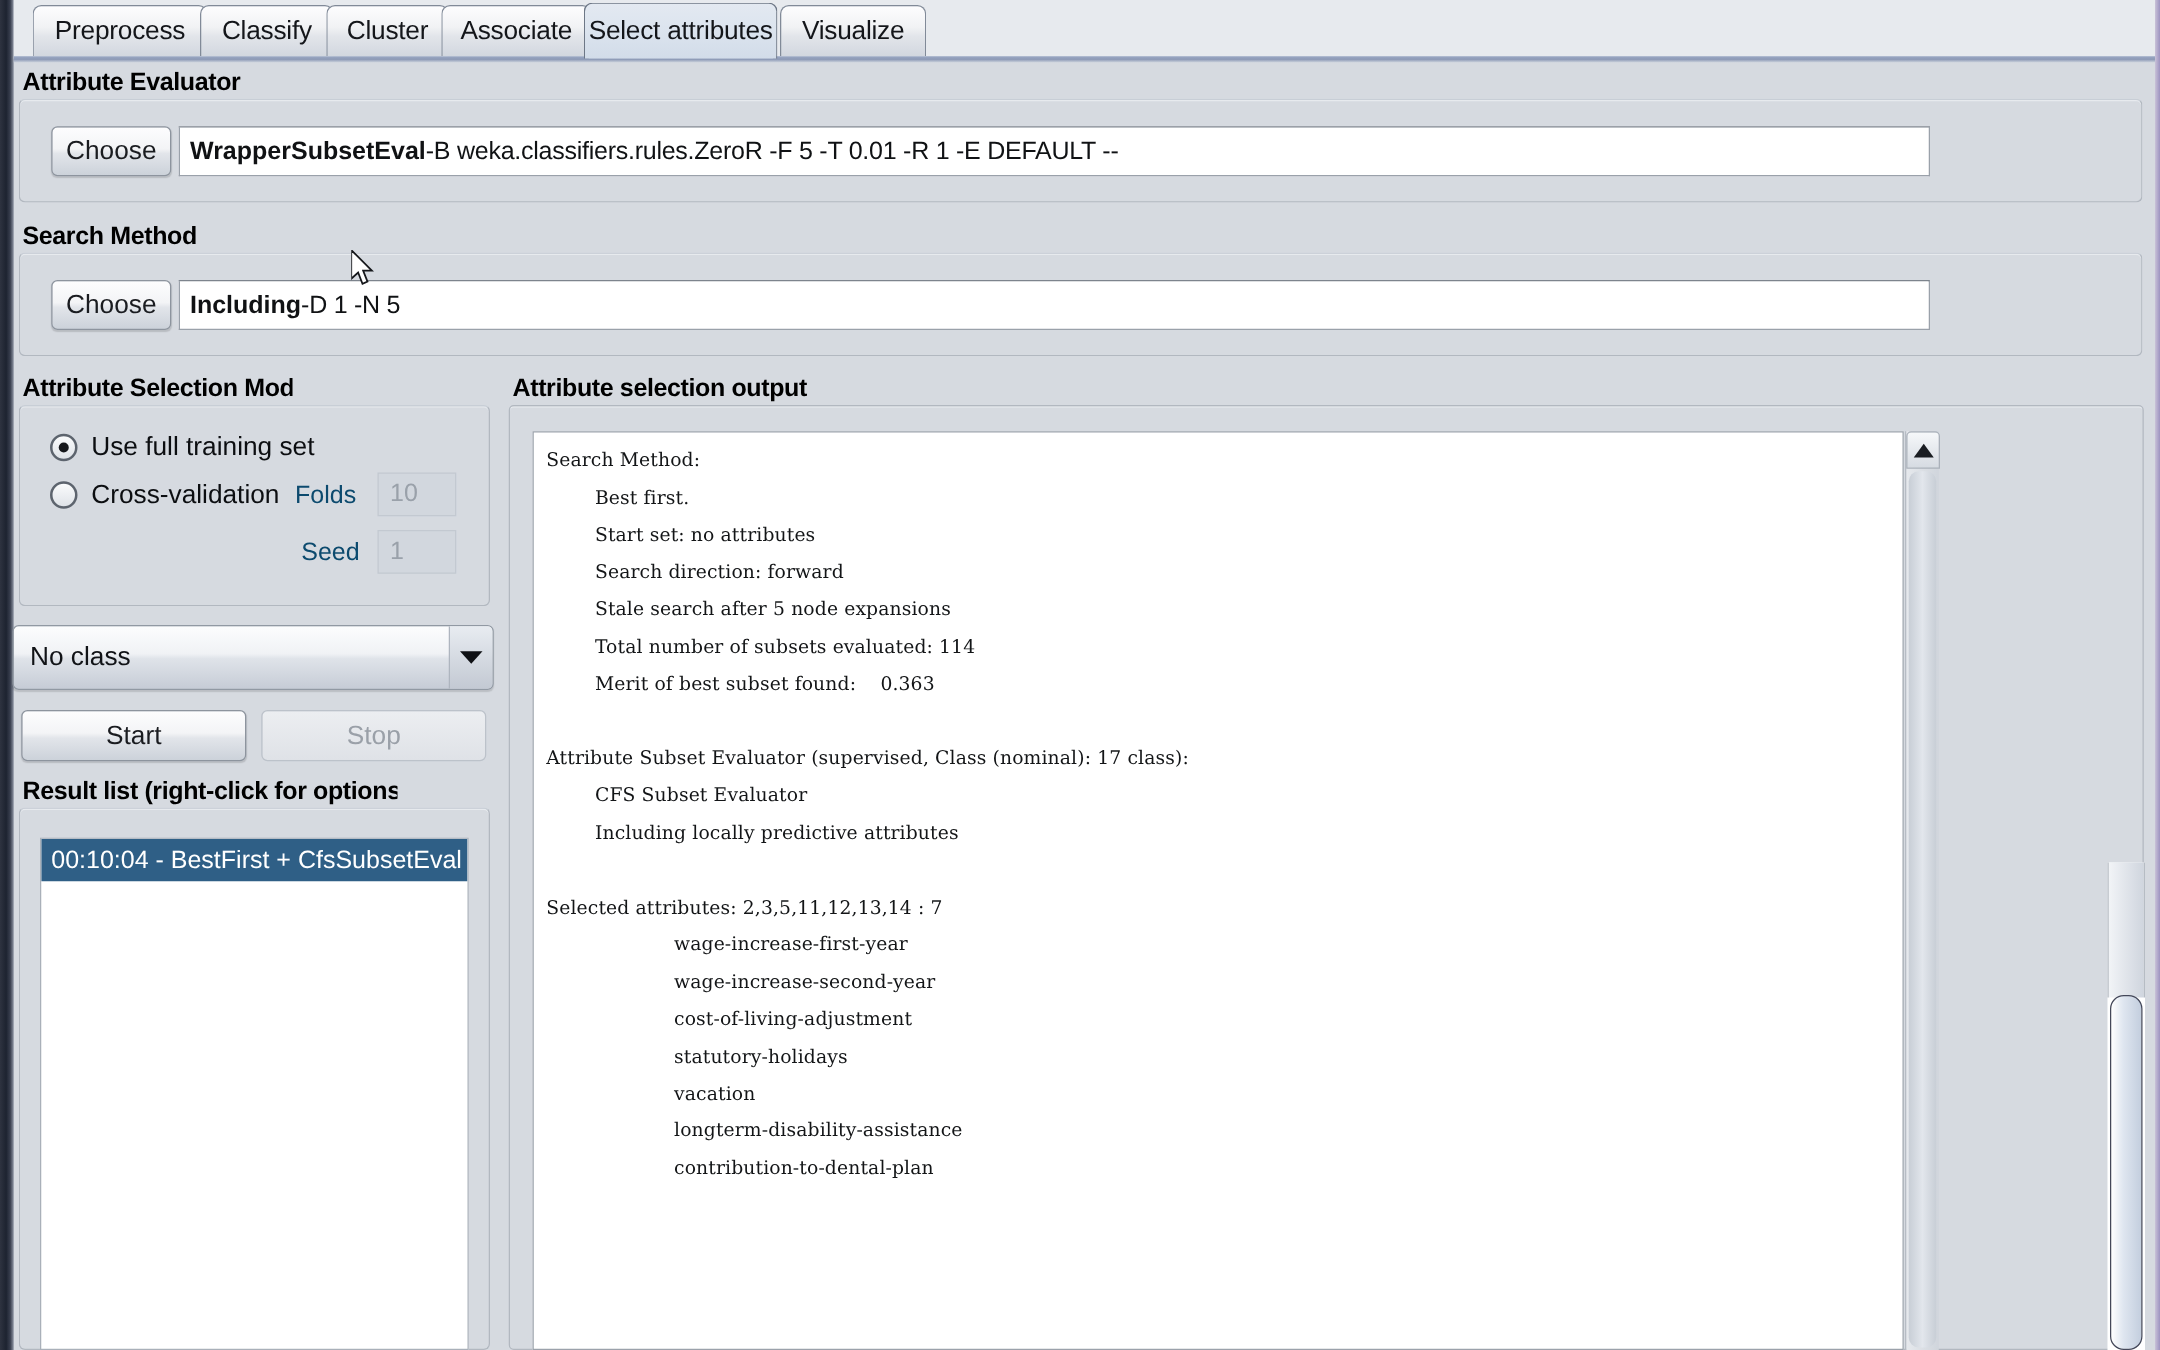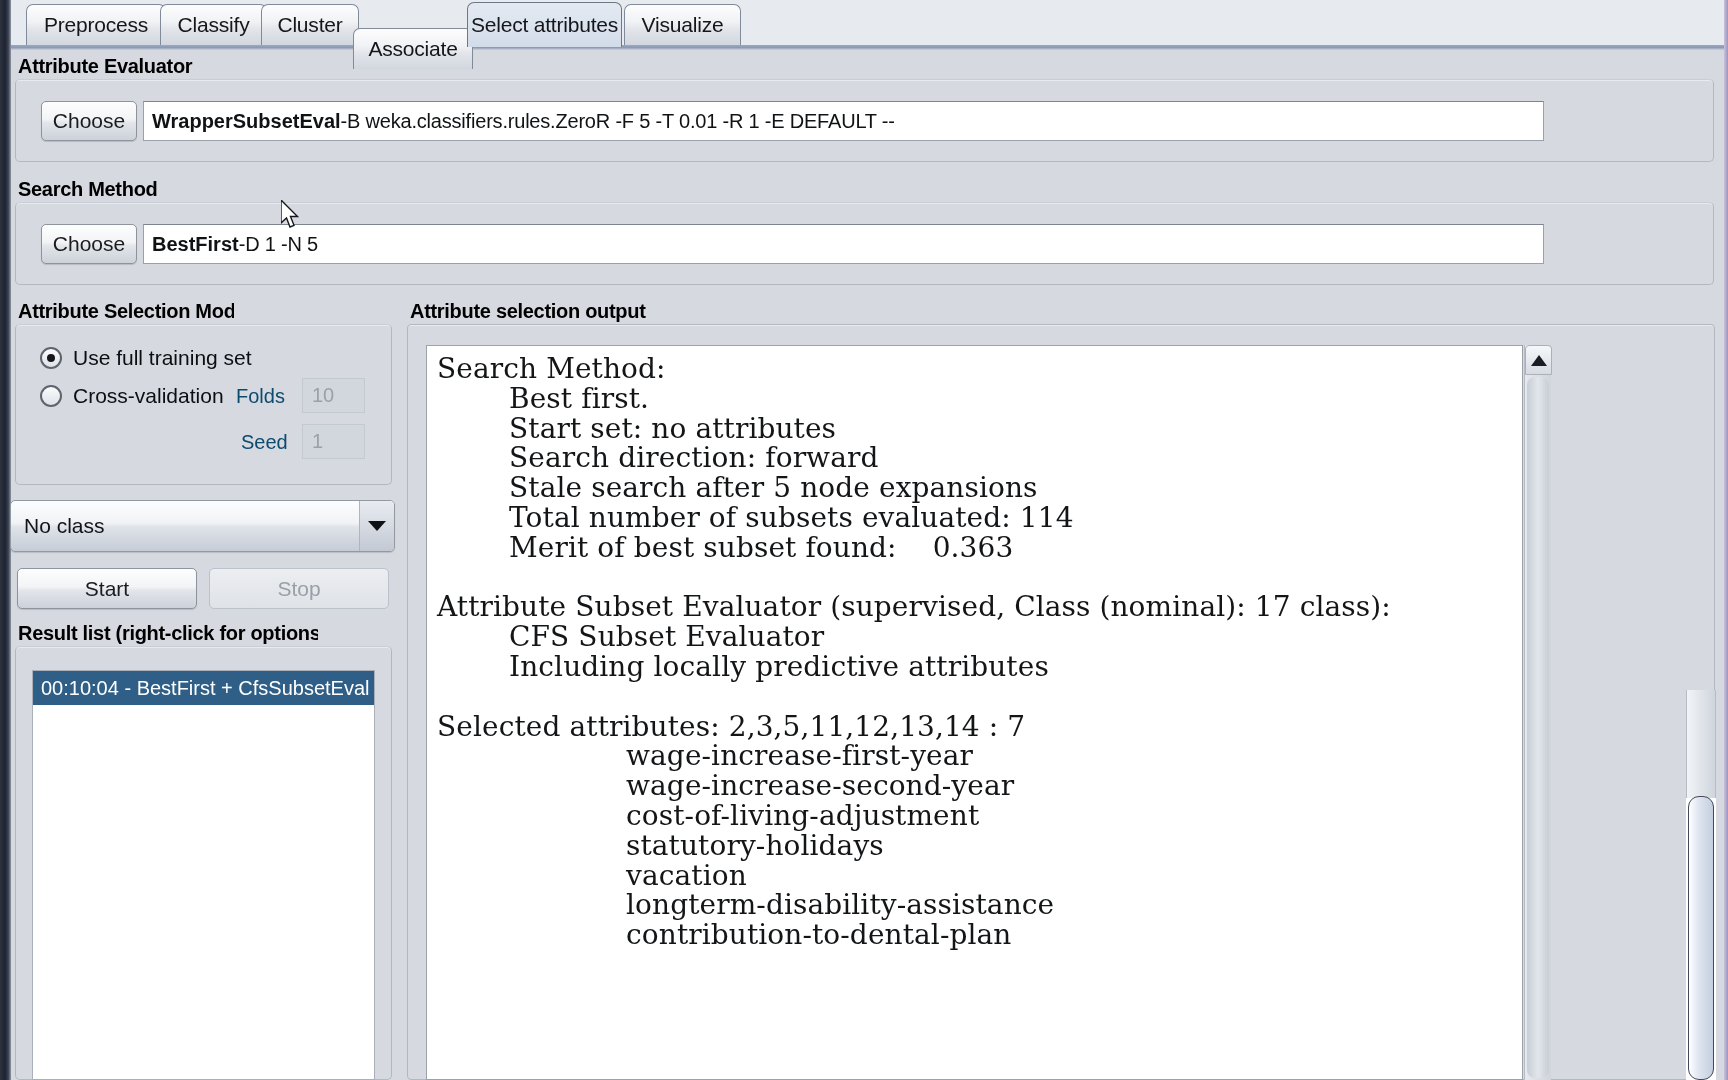--- a/index.html
+++ b/index.html
@@ -218,21 +218,21 @@
     position:absolute;
     box-sizing:border-box;
     background:#ffffff;
     border:1px solid #9ba2ab;
     overflow:hidden;
   }
   .output-text {
     position:absolute;
     left:10px; top:8px;
     font-family: "DejaVu Serif", "Liberation Serif", serif;
-    font-size: 28px;
+    font-size: 15px;
     line-height: 29.8px;
     color:#131517;
     white-space:pre;
     letter-spacing: 0.1px;
   }
 
   
   .vscroll {
     position:absolute;
     box-sizing:border-box;
@@ -296,21 +296,21 @@
 
   <div class="tab" style="left:26px;  width:140px;text-align:right;">
     <span>Preprocess</span>
   </div>
   <div class="tab" style="left:160px; width:107px;">
     <span>Classify</span>
   </div>
   <div class="tab" style="left:261px; width:98px;">
     <span>Cluster</span>
   </div>
-  <div class="tab" style="left:353px; width:120px;margin-top:24px;">
+  <div class="tab" style="left:353px; width:120px;">
     <span>Associate</span>
   </div>
   <div class="tab selected" style="left:467px; width:155px;">
     <span>Select attributes</span>
   </div>
   <div class="tab" style="left:624px; width:117px;">
     <span>Visualize</span>
   </div>
 
   <div class="sec-label" style="left:18px; top:55px; width:180px;">Attribute Evaluator</div>
@@ -328,21 +328,21 @@
 
   <div class="sec-label" style="left:18px; top:178px; width:200px;">Search Method</div>
 
   <div class="panel" style="left:15px; top:202px; width:1699px; height:83px;"></div>
 
   <div class="btn" style="position:absolute; left:41px; top:224px; width:96px; height:40px;">
     <span>Choose</span>
   </div>
 
   <div class="cfgfield" style="left:143px; top:224px; width:1401px; height:40px;">
-    <b>BestFirst</b>
+    <b>Including</b>
       <span class="args"> -D 1 -N 5</span>
   </div>
 
   <svg class="cursor" style="left:281px; top:200px;" width="22" height="32" viewBox="0 0 22 32">
     <polygon points="0,0 0,23 5.5,18 9,27 13,25.3 9.5,16.5 16.5,16.5" fill="#ffffff" stroke="#15171b" stroke-width="1.4"></polygon>
   </svg>
 
   <div class="sec-label" style="left:18px; top:300px; width:216px;">Attribute Selection Mode</div>
 
   <div class="panel" style="left:15px; top:324px; width:377px; height:161px;"></div>

